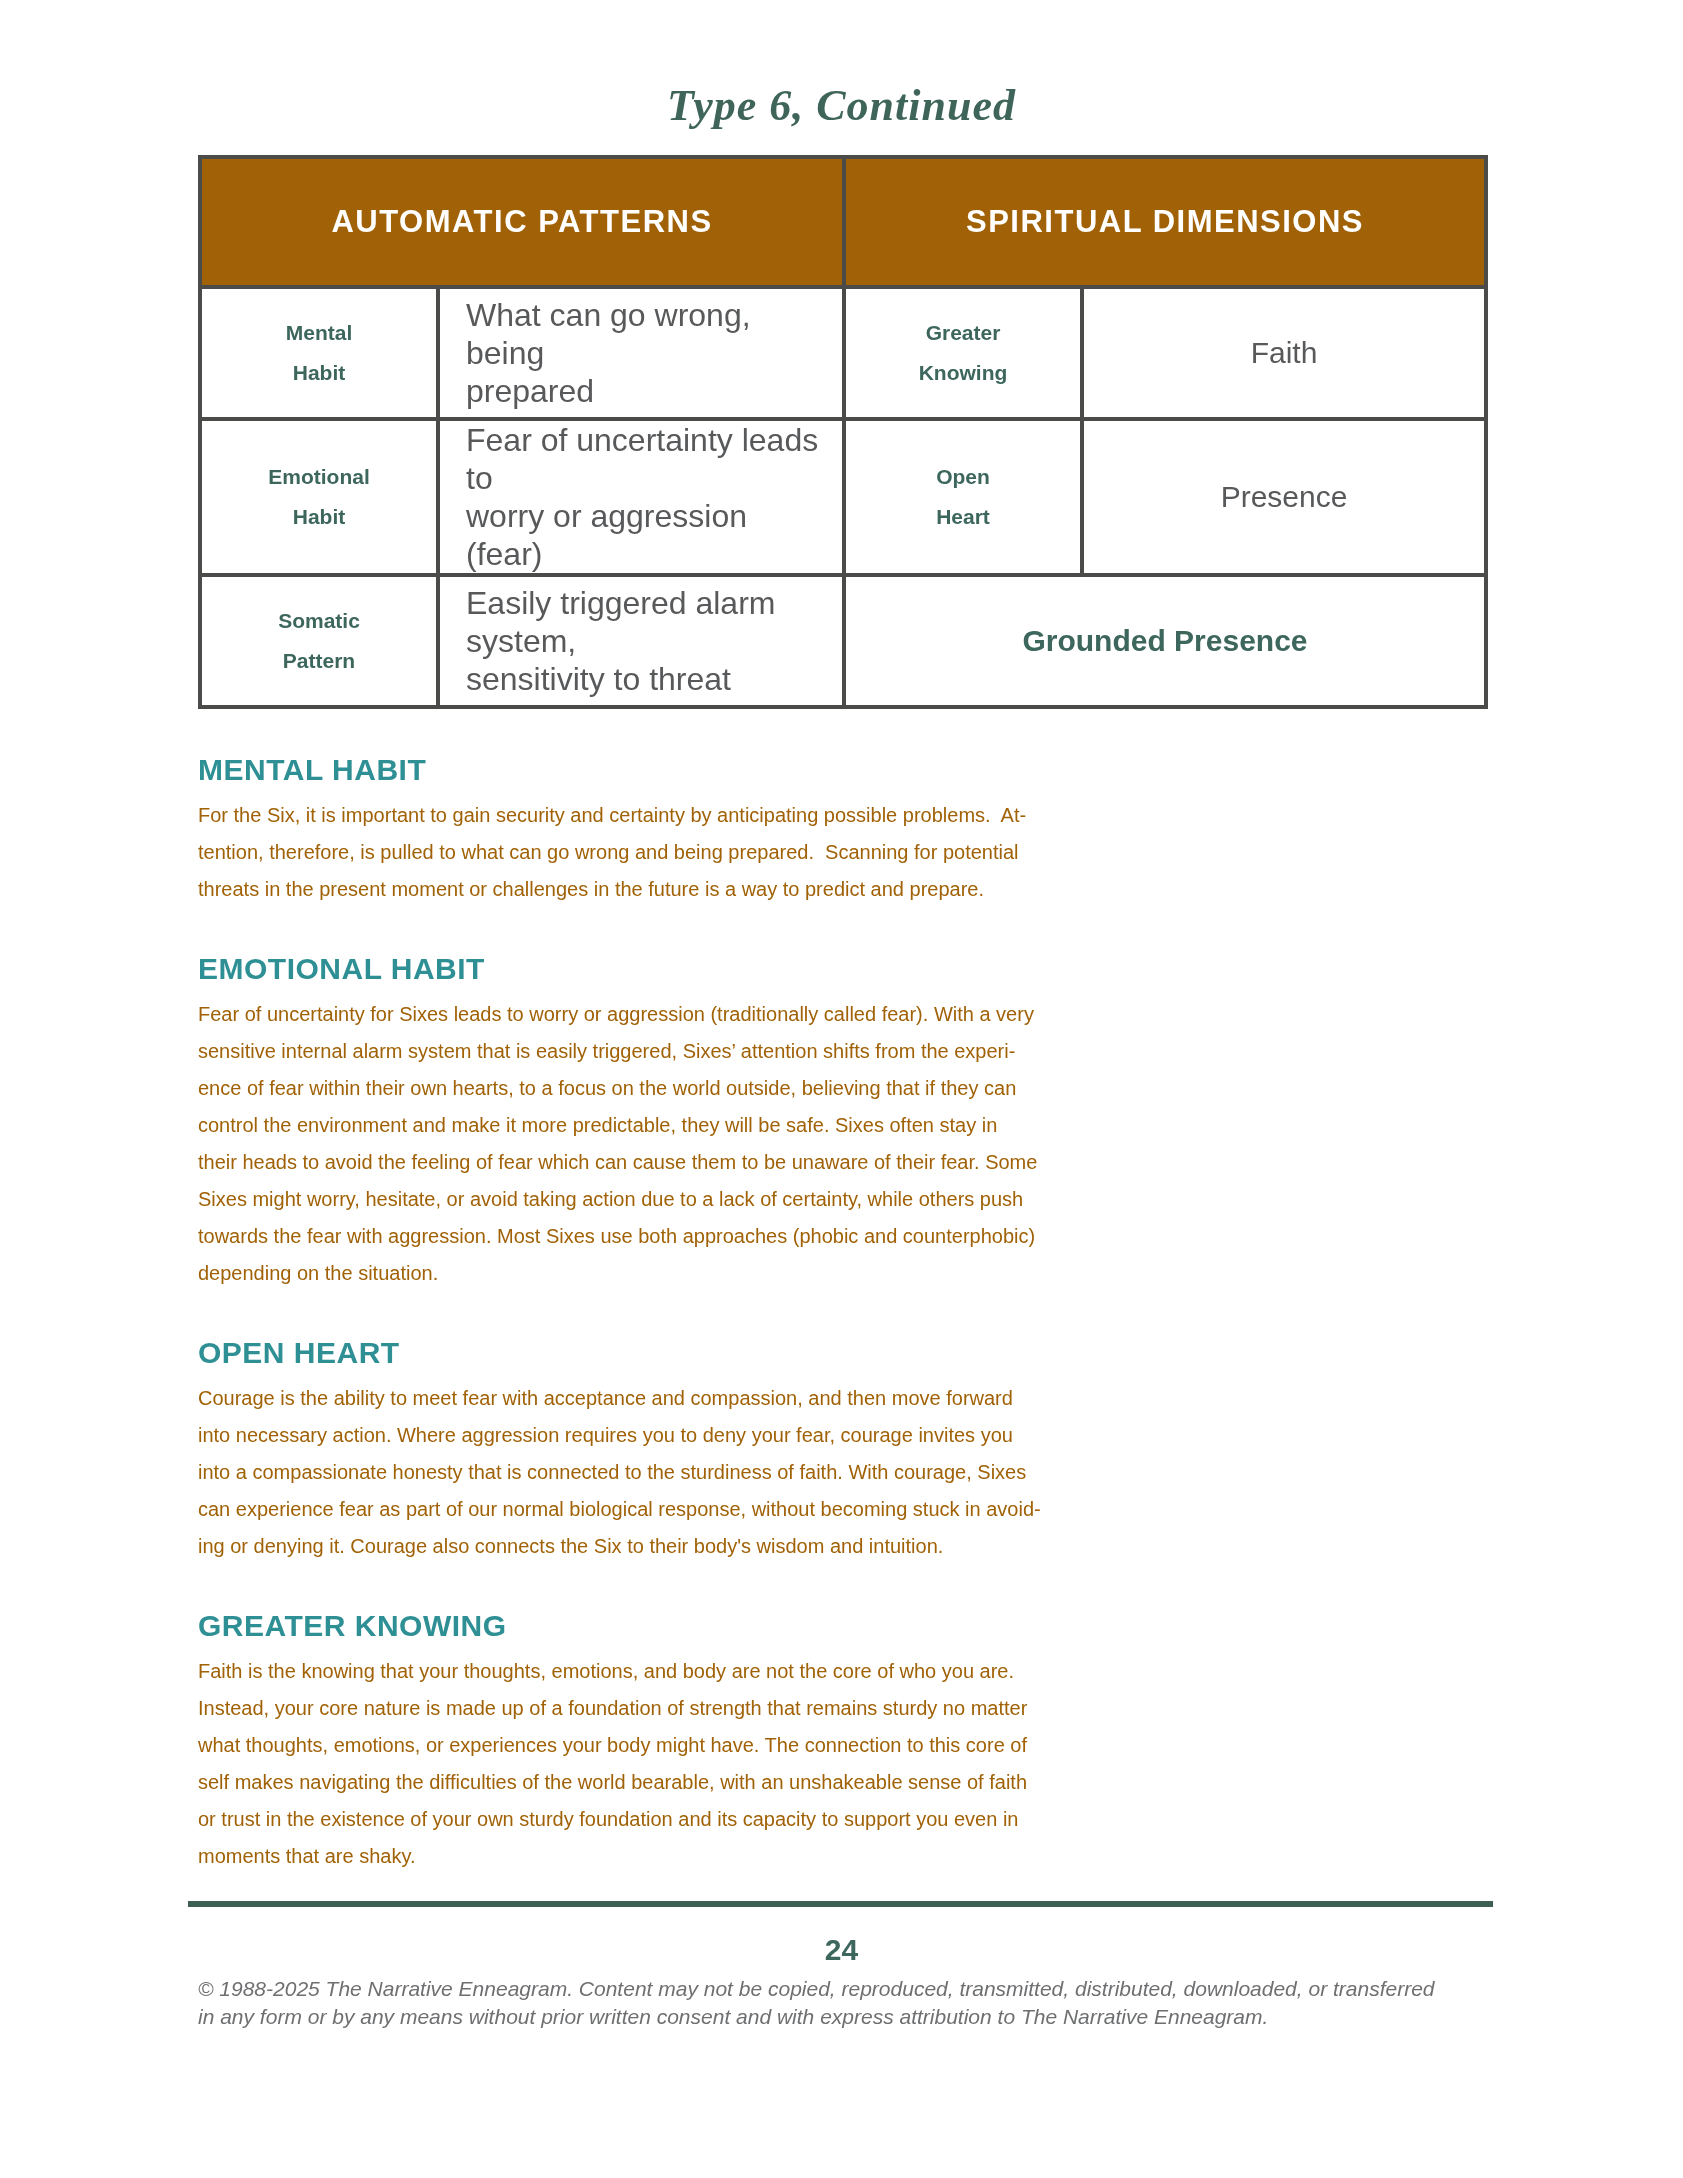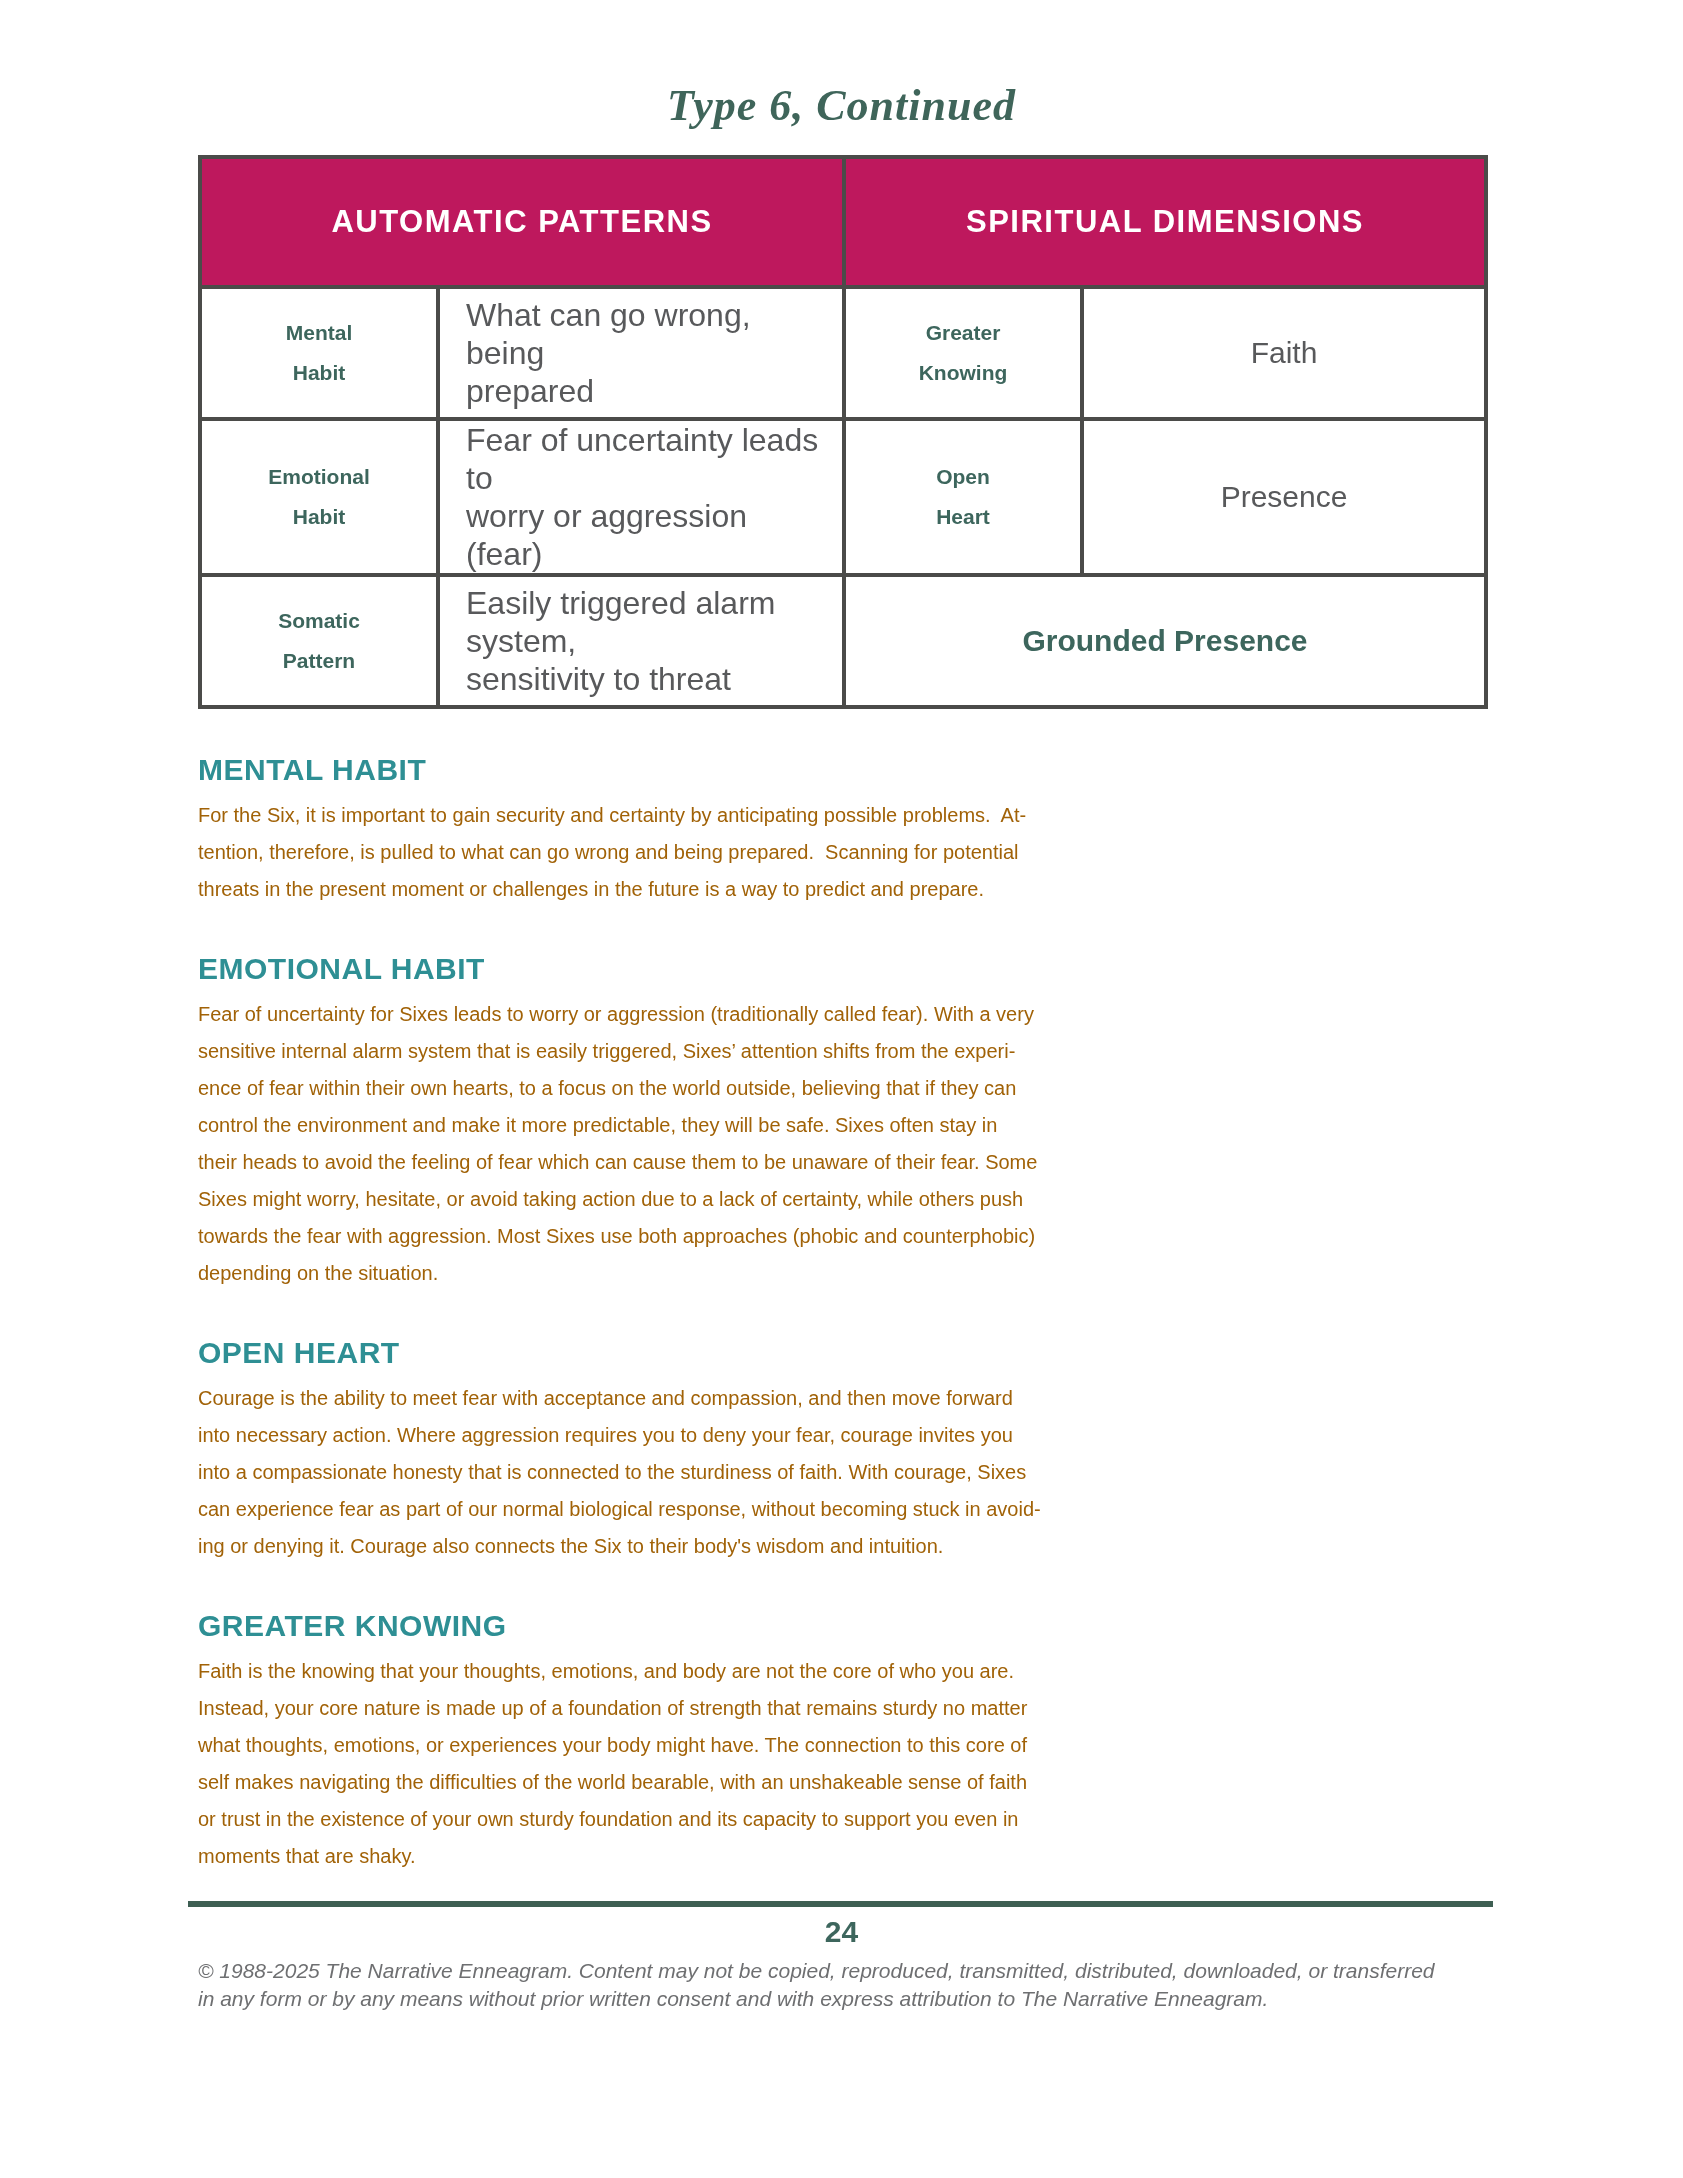--- a/index.html
+++ b/index.html
@@ -29,21 +29,21 @@
     margin-top: 24px;
     width: 1285px;
     border-collapse: collapse;
     table-layout: fixed;
   }
   table.patterns-table, table.patterns-table th, table.patterns-table td {
     border: 4px solid #4b4b49;
   }
   th.table-header-cell {
     height: 130px;
-    background: #be185d;
+    background: #a16207;
     color: #ffffff;
     font-size: 31px;
     font-weight: bold;
     letter-spacing: 1.5px;
     text-align: center;
     vertical-align: middle;
   }
   td { height: 132px; vertical-align: middle; }
   td.label-cell {
     text-align: center;
@@ -88,21 +88,21 @@
   }
   .footer-rule {
     margin-top: 26px;
     width: 1305px;
     margin-left: -10px;
     height: 6px;
     background: #3e5f53;
     border: none;
   }
   .page-number {
-    margin-top: 8px;
+    margin-top: 26px;
     text-align: center;
     font-size: 30px;
     font-weight: bold;
     color: #3d665d;
   }
   .copyright {
     margin-top: 8px;
     font-style: italic;
     font-size: 21px;
     line-height: 28px;

